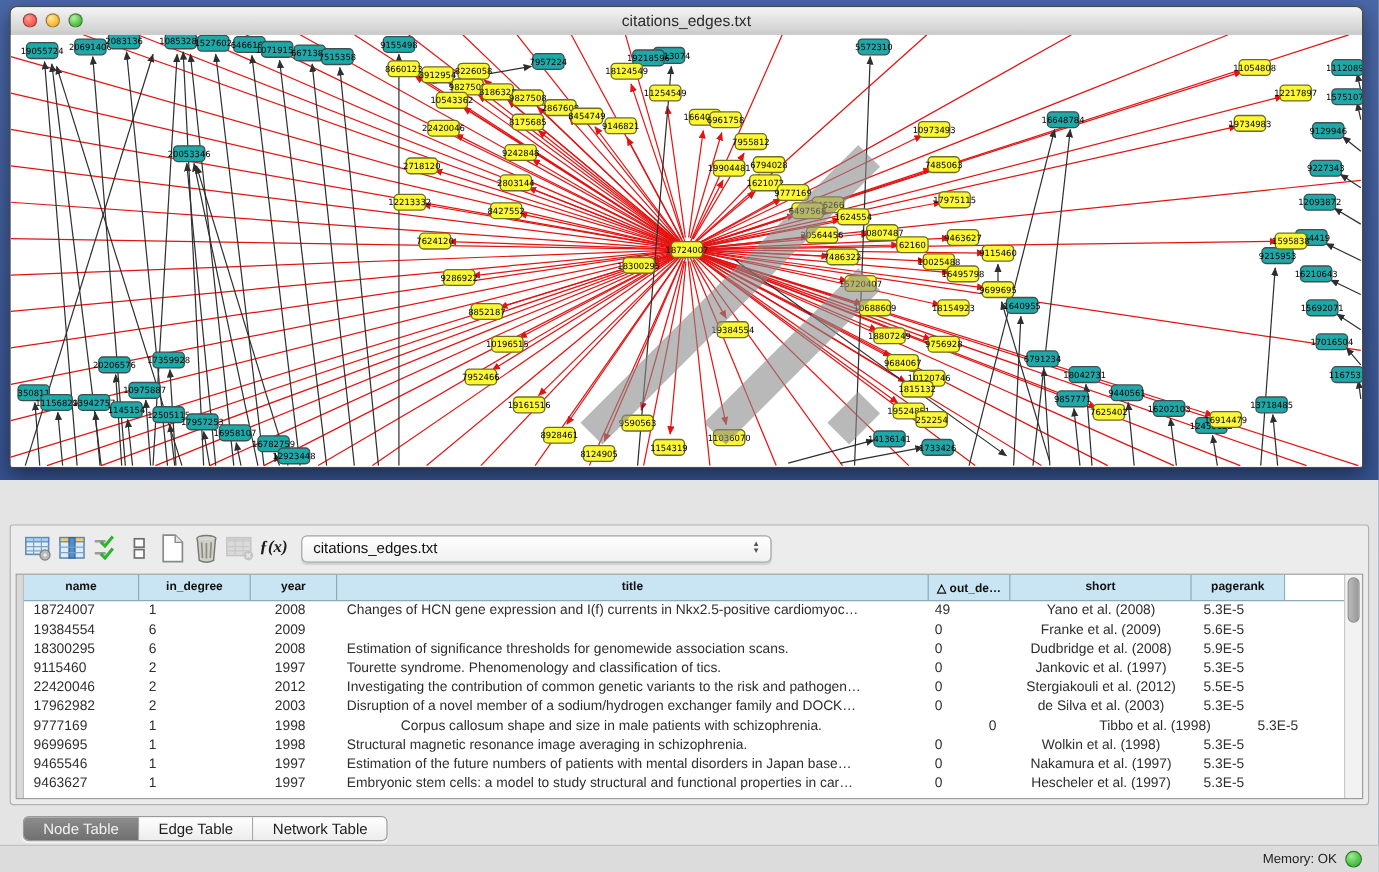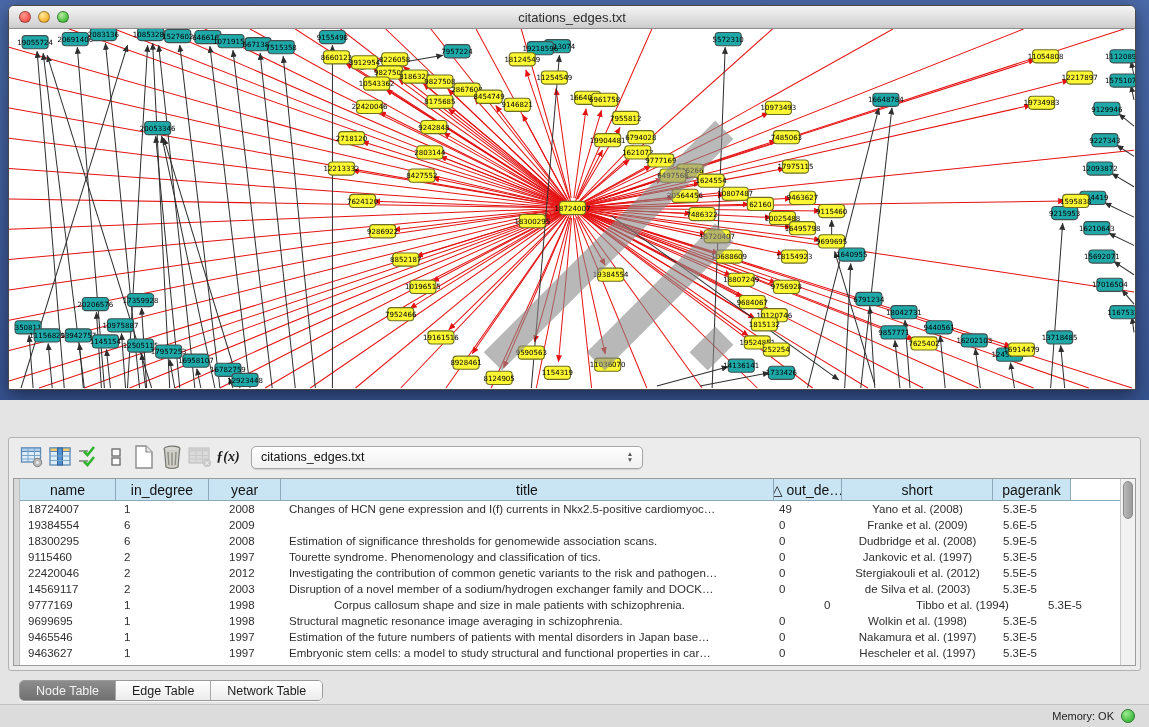--- a/index.html
+++ b/index.html
@@ -43,22 +43,22 @@
   .stepper { position:absolute; right:5px; top:1px; bottom:1px; width:14px; display:flex;
     flex-direction:column; align-items:center; justify-content:center; color:#555; }
   .stepper span { font-size:6.5px; line-height:6px; }
 
   .tbl { position:absolute; left:4px; right:4px; top:40px; bottom:4px; background:#fff;
     border:1px solid #9c9c9c; display:flex; flex-direction:column; overflow:hidden; }
   .tbl-inner { display:flex; flex:1; }
   .tbl-left-strip { width:6px; background:#d9d9d9; border-right:1px solid #bdbdbd; }
   .tbl-main { flex:1; display:flex; flex-direction:column; overflow:hidden; }
   .thead { display:flex; height:22px; background:#c9e5f4; border-bottom:1px solid #8aa9ba; flex:0 0 auto; }
-  .th { font-size:14px; color:#111; display:flex; align-items:center; justify-content:center;
-    border-right:1px solid #8aa9ba; overflow:hidden; white-space:nowrap; }
+  .th { font-size:10px; color:#111; display:flex; align-items:center; justify-content:center;
+    border-right:1px solid #8aa9ba; overflow:hidden; white-space:nowrap;font-weight:bold; }
   .th.filler { flex:1; background:#fff; border-right:none; }
   .tr { display:flex; height:16px; flex:0 0 auto; }
   .td { font-size:11.5px; color:#2e2e2e; line-height:16px; white-space:nowrap; overflow:hidden; }
   .vscroll { width:15px; background:#f2f2f2; border-left:1px solid #c9c9c9; position:relative; }
   .vthumb { position:absolute; left:2px; right:2px; top:2px; height:38px; border-radius:6px;
     background:linear-gradient(90deg,#b9b9b9,#9a9a9a); border:1px solid #8c8c8c; }
 
   .tabs { position:absolute; left:0; right:0; top:280px; display:flex; justify-content:flex-start;margin-left:19px; }
   .seg { display:flex; border:1px solid #9a9a9a; border-radius:5px; overflow:hidden; height:21px;
     box-shadow:0 1px 1px rgba(255,255,255,.7), inset 0 1px 0 rgba(255,255,255,.4); }
@@ -887,35 +887,35 @@
               <div class="tr">
                 <div class="td" style="width: 96px; flex: 0 0 96px; text-align: left; padding-left: 8px;">22420046</div>
                 <div class="td" style="width: 93px; flex: 0 0 93px; text-align: left; padding-left: 8px;">2</div>
                 <div class="td" style="width: 72px; flex: 0 0 72px; text-align: left; padding-left: 20px;">2012</div>
                 <div class="td" style="width: 493px; flex: 0 0 493px; text-align: left; padding-left: 8px;">Investigating the contribution of common genetic variants to the risk and pathogen…</div>
                 <div class="td" style="width: 68px; flex: 0 0 68px; text-align: left; padding-left: 5px;">0</div>
                 <div class="td" style="width: 151px; flex: 0 0 151px; text-align: center;">Stergiakouli et al. (2012)</div>
                 <div class="td" style="width: 78px; flex: 0 0 78px; text-align: left; padding-left: 10px;">5.5E-5</div>
               </div>
               <div class="tr">
-                <div class="td" style="width: 96px; flex: 0 0 96px; text-align: left; padding-left: 8px;">14569117</div>
+                <div class="td" style="width: 96px; flex: 0 0 96px; text-align: left; padding-left: 8px;">17962982</div>
                 <div class="td" style="width: 93px; flex: 0 0 93px; text-align: left; padding-left: 8px;">2</div>
                 <div class="td" style="width: 72px; flex: 0 0 72px; text-align: left; padding-left: 20px;">2003</div>
                 <div class="td" style="width: 493px; flex: 0 0 493px; text-align: left; padding-left: 8px;">Disruption of a novel member of a sodium/hydrogen exchanger family and DOCK…</div>
                 <div class="td" style="width: 68px; flex: 0 0 68px; text-align: left; padding-left: 5px;">0</div>
                 <div class="td" style="width: 151px; flex: 0 0 151px; text-align: center;">de Silva et al. (2003)</div>
                 <div class="td" style="width: 78px; flex: 0 0 78px; text-align: left; padding-left: 10px;">5.3E-5</div>
               </div>
               <div class="tr">
                 <div class="td" style="width: 96px; flex: 0 0 96px; text-align: left; padding-left: 8px;">9777169</div>
                 <div class="td" style="width: 93px; flex: 0 0 93px; text-align: left; padding-left: 8px;">1</div>
                 <div class="td" style="width: 72px; flex: 0 0 72px; text-align: left; padding-left: 20px;">1998</div>
                 <div class="td" style="width: 493px; flex: 0 0 493px; text-align: left; padding-left: 8px; margin-left: 45px;">Corpus callosum shape and size in male patients with schizophrenia.</div>
                 <div class="td" style="width: 68px; flex: 0 0 68px; text-align: left; padding-left: 5px;">0</div>
-                <div class="td" style="width: 151px; flex: 0 0 151px; text-align: center;">Tibbo et al. (1994)</div>
+                <div class="td" style="width: 151px; flex: 0 0 151px; text-align: center;">Tibbo et al. (1998)</div>
                 <div class="td" style="width: 78px; flex: 0 0 78px; text-align: left; padding-left: 10px;">5.3E-5</div>
               </div>
               <div class="tr">
                 <div class="td" style="width: 96px; flex: 0 0 96px; text-align: left; padding-left: 8px;">9699695</div>
                 <div class="td" style="width: 93px; flex: 0 0 93px; text-align: left; padding-left: 8px;">1</div>
                 <div class="td" style="width: 72px; flex: 0 0 72px; text-align: left; padding-left: 20px;">1998</div>
                 <div class="td" style="width: 493px; flex: 0 0 493px; text-align: left; padding-left: 8px;">Structural magnetic resonance image averaging in schizophrenia.</div>
                 <div class="td" style="width: 68px; flex: 0 0 68px; text-align: left; padding-left: 5px;">0</div>
                 <div class="td" style="width: 151px; flex: 0 0 151px; text-align: center;">Wolkin et al. (1998)</div>
                 <div class="td" style="width: 78px; flex: 0 0 78px; text-align: left; padding-left: 10px;">5.3E-5</div>

